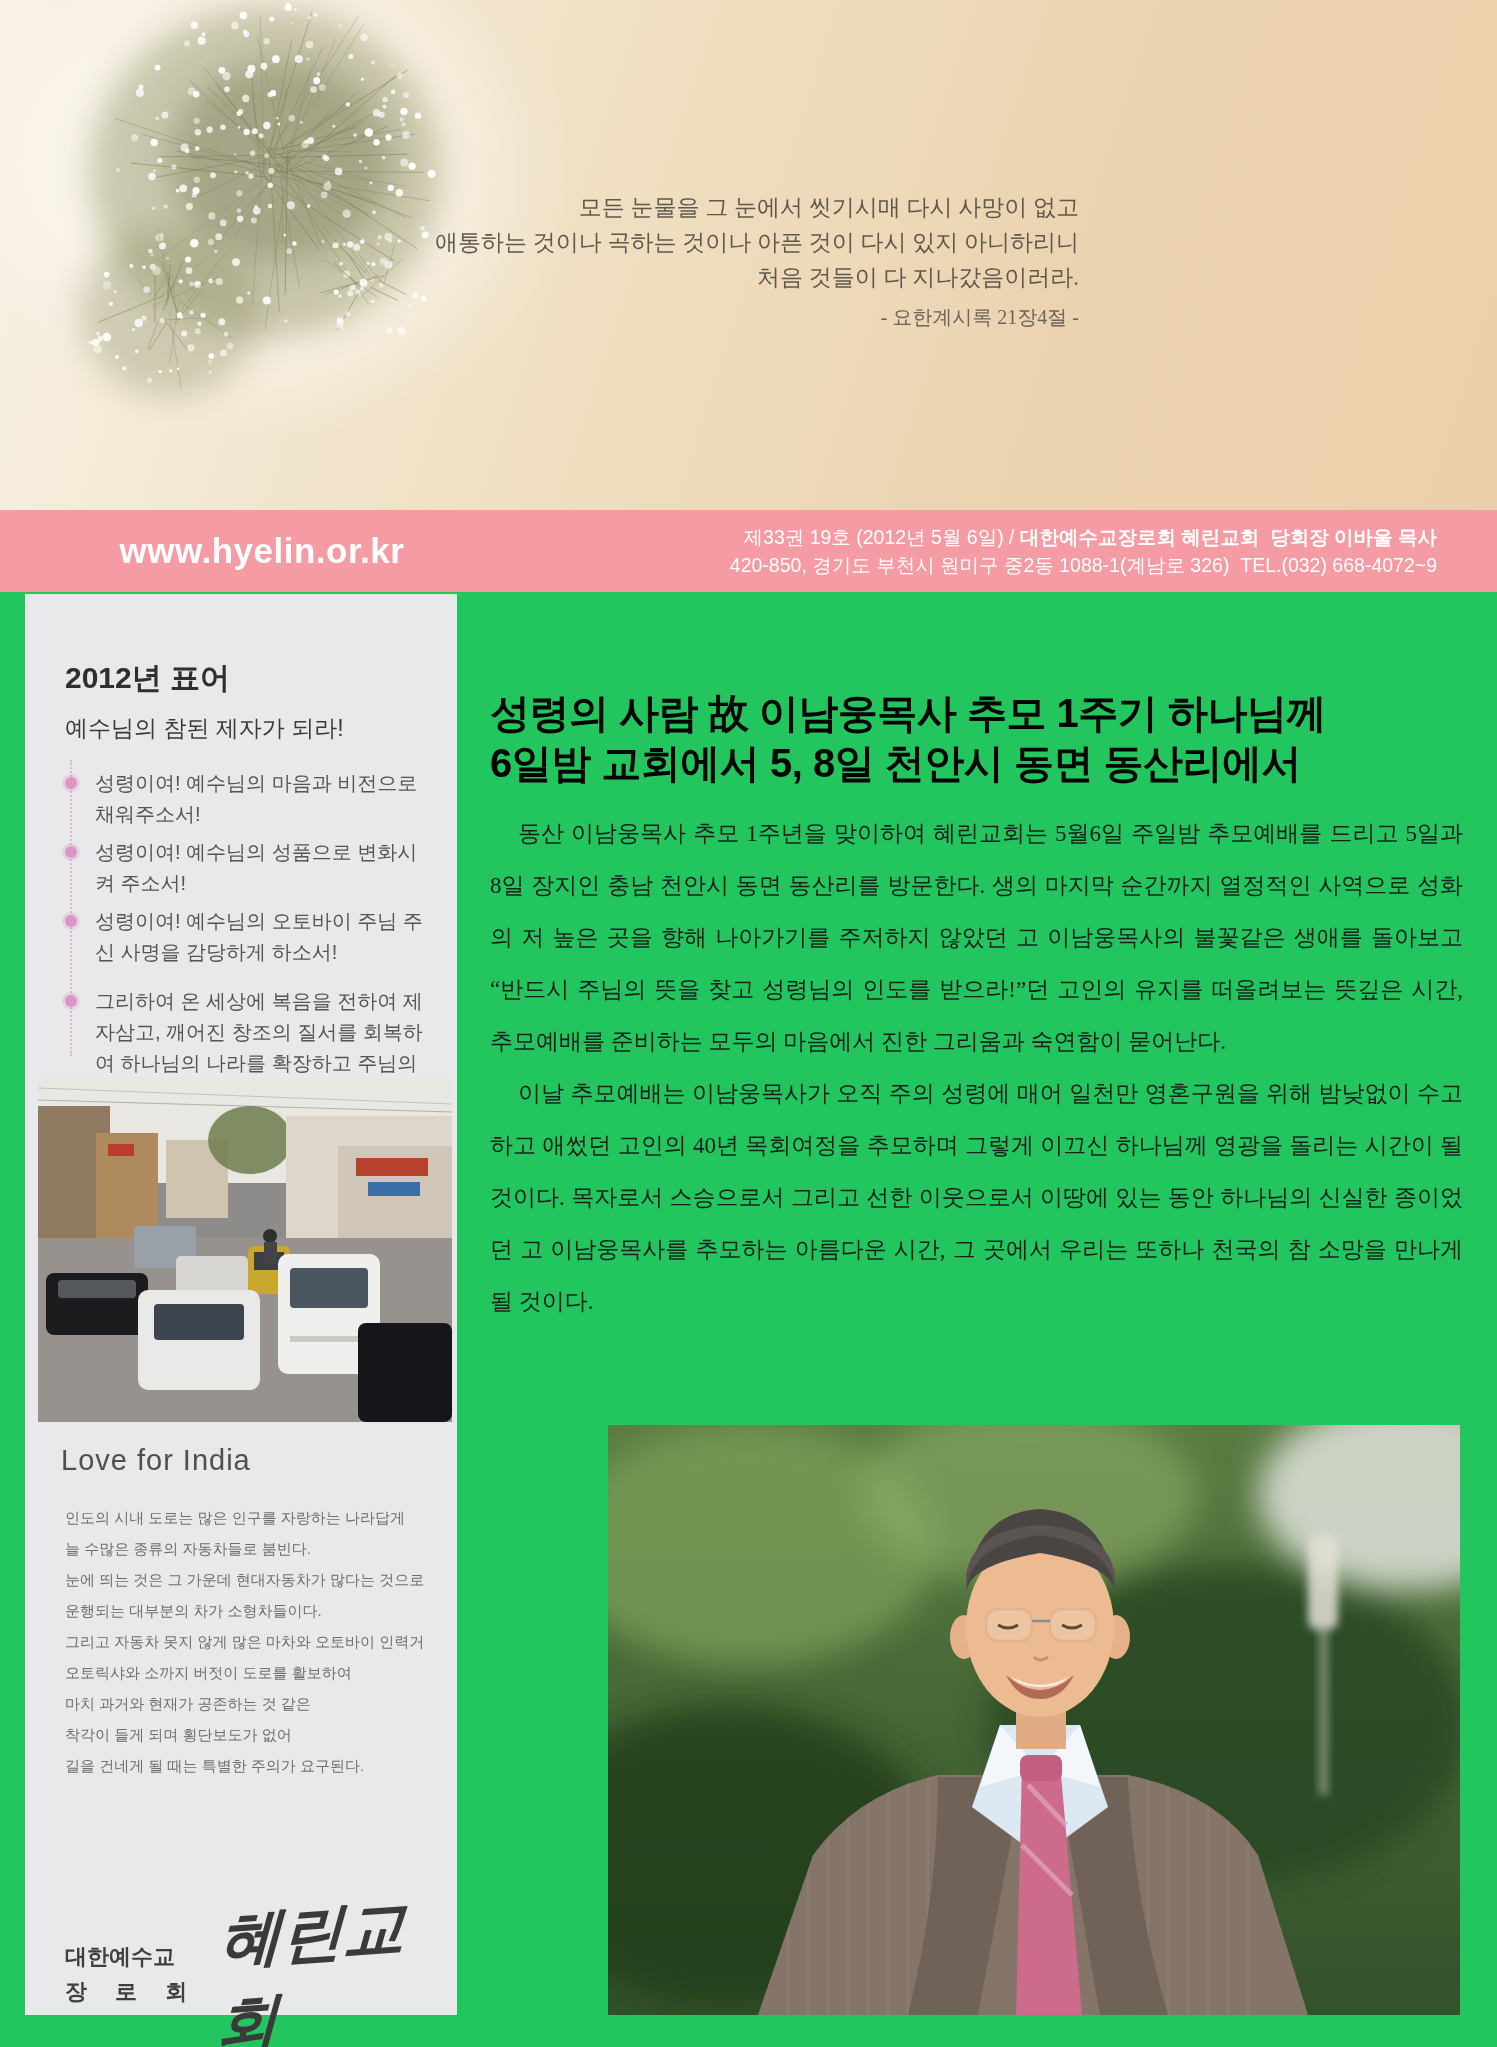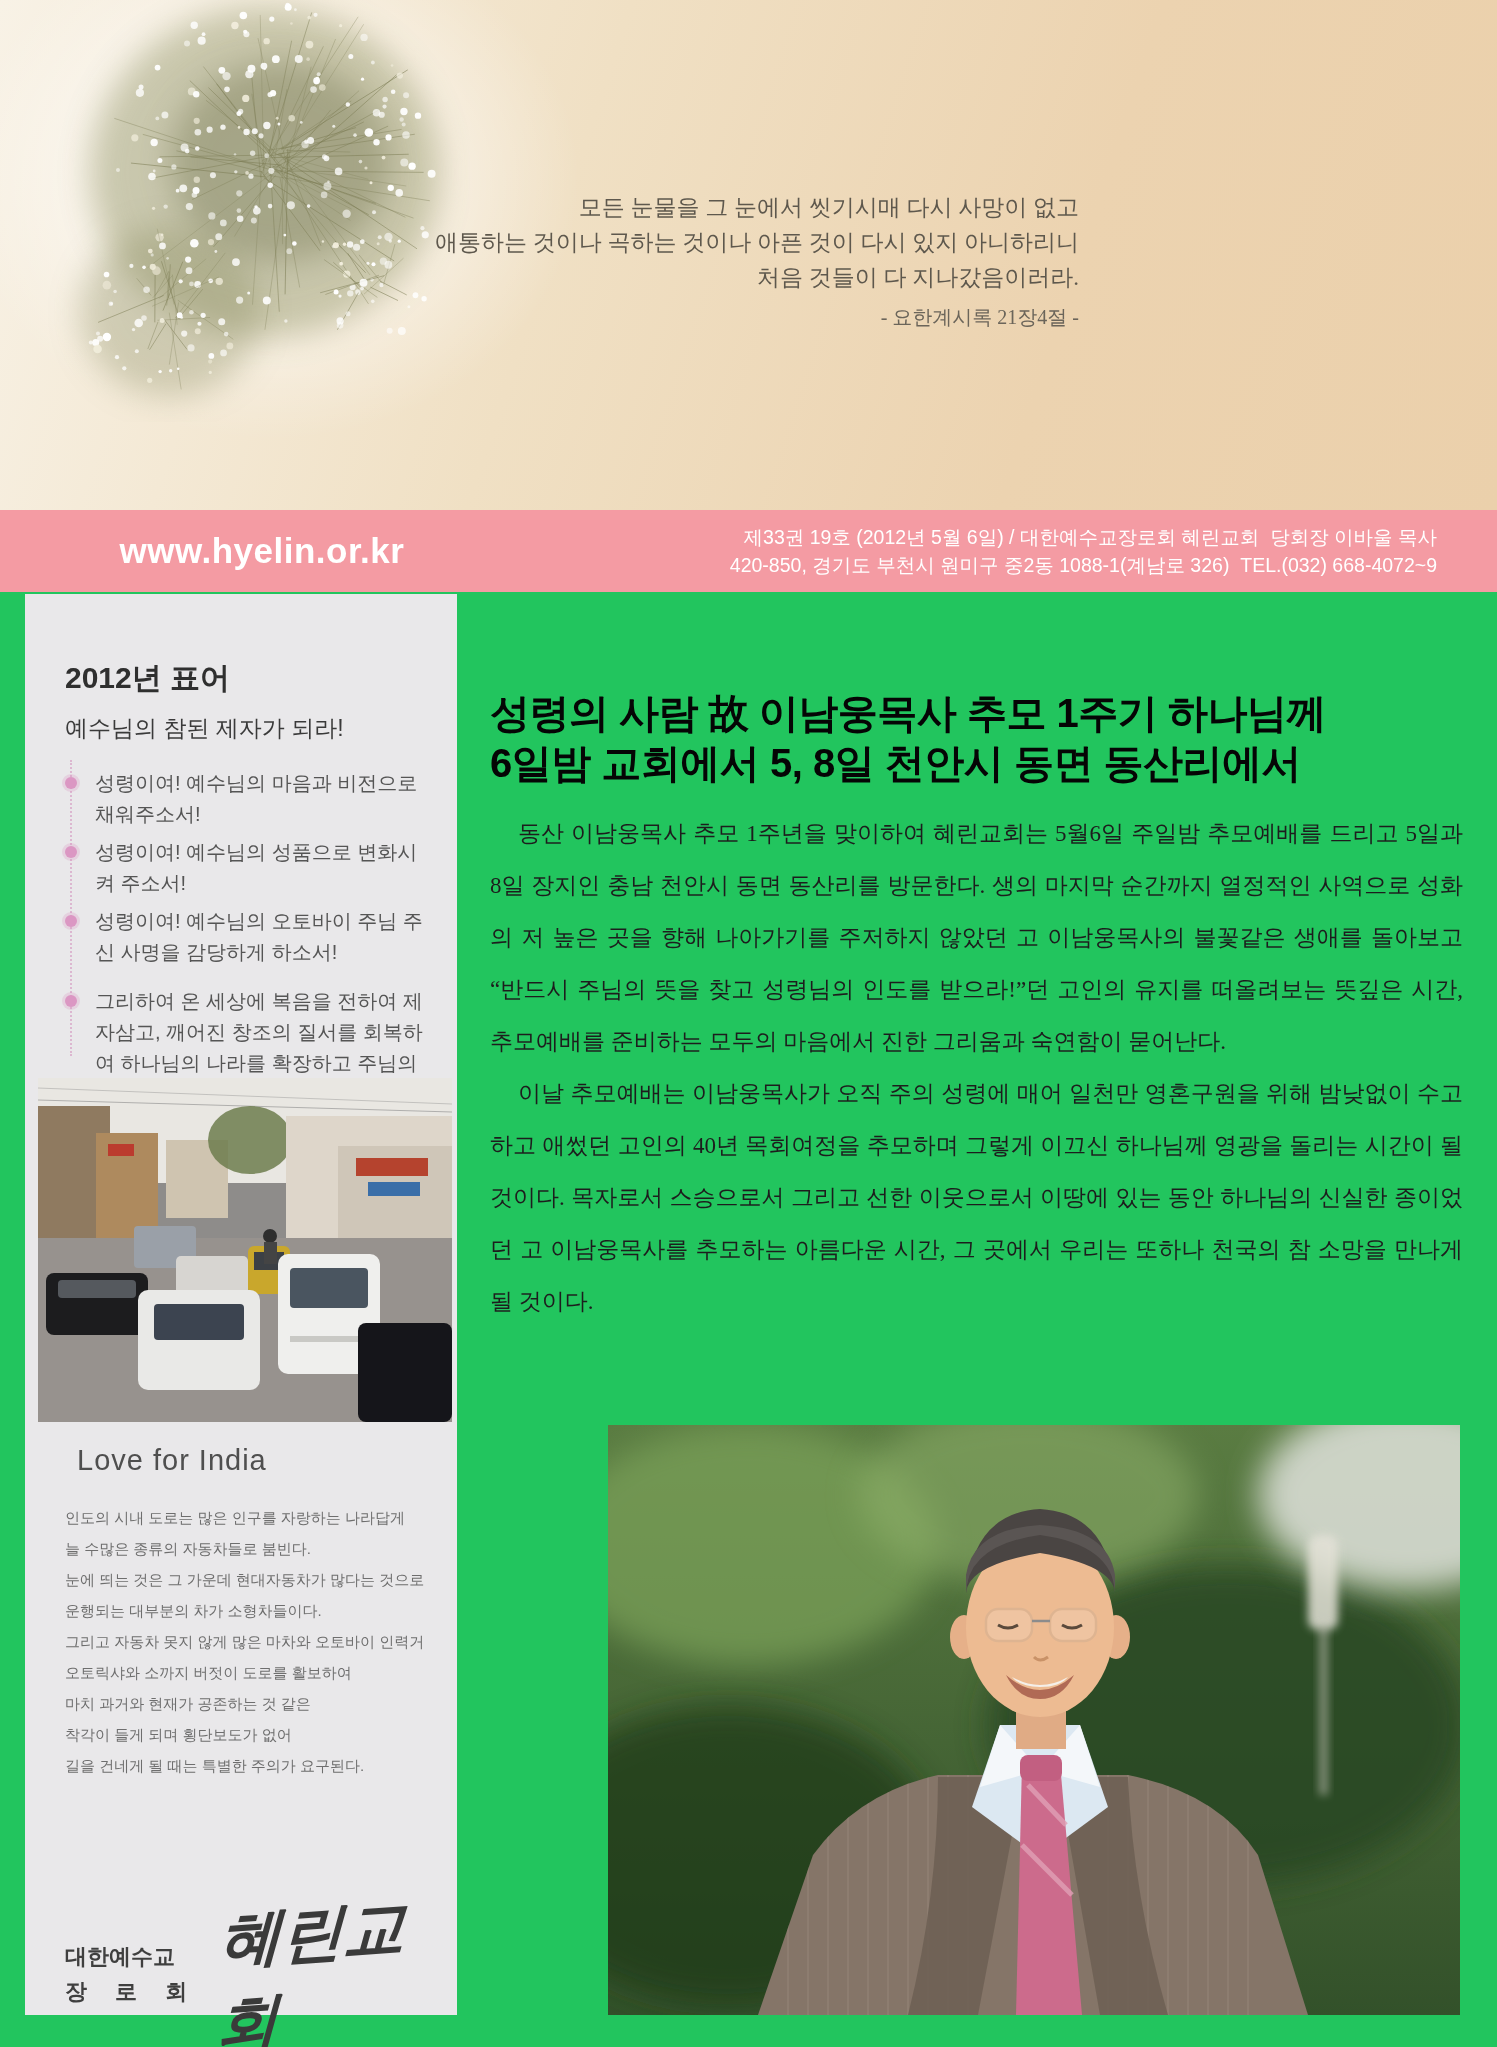--- a/index.html
+++ b/index.html
@@ -17,38 +17,38 @@
   .verse-ref{font-size:20px;color:#6b655a;margin-top:5px;}
 
   
   .banner{position:absolute;left:0;top:510px;width:1497px;height:82px;background:#f49ba3;}
   .site-url{position:absolute;left:62px;top:0;width:400px;height:82px;display:flex;
     align-items:center;justify-content:center;color:#ffffff;font-weight:700;
     font-size:35px;letter-spacing:.5px;}
   .banner-info{position:absolute;right:60px;top:13px;text-align:right;color:#ffffff;
     font-size:19.5px;line-height:28px;}
   .banner-info div{white-space:pre;}
-  .banner-info .b{font-weight:400;}
+  .banner-info .b{font-weight:700;}
 
   
   .sidebar{position:absolute;left:25px;top:594px;width:432px;height:1421px;background:#e9e8ea;}
   .motto{position:absolute;left:40px;top:64px;width:372px;color:#2e2e2e;}
   .motto-title{margin:0 0 14px;font-size:30px;font-weight:600;color:#2f2f2f;}
   .motto-sub{margin:0 0 24px;font-size:23px;font-weight:400;color:#3a3a3a;}
   .motto-list{list-style:none;margin:0;padding:0;position:relative;}
   .motto-list::before{content:"";position:absolute;left:5px;top:-8px;bottom:54px;
     border-left:2px dotted #dcb7d0;}
   .motto-list li{position:relative;padding-left:30px;margin:0 0 7px;
     font-size:20px;line-height:31px;color:#555;}
   .motto-list li .dot{position:absolute;left:0;top:9px;width:12px;height:12px;border-radius:50%;
     background:#db97c3;box-shadow:0 0 0 3px rgba(219,151,195,.28);}
   .motto-list li.spaced{margin-top:18px;}
 
   .side-photo{position:absolute;left:13px;top:484px;width:414px;height:344px;margin:0;}
-  .india-title{position:absolute;left:52px;top:850px;margin:0;font-size:29px;font-weight:400;
+  .india-title{position:absolute;left:36px;top:850px;margin:0;font-size:29px;font-weight:400;
     color:#4f4f4f;letter-spacing:1px;}
   .india-text{position:absolute;left:40px;top:908px;width:378px;margin:0;font-size:15px;
     line-height:31px;color:#6e6e6e;white-space:pre-line;}
 
   .logo{position:absolute;left:40px;top:1296px;display:flex;align-items:center;}
   .denom{font-weight:700;color:#3f3f3f;font-size:22px;line-height:35px;}
   .denom-l2{letter-spacing:.5em;white-space:pre;}
   .script{display:inline-block;margin-left:20px;font-size:62px;font-weight:700;
     font-style:italic;color:#3a3a3a;transform:rotate(-4deg) skewX(-6deg);
     font-family:"Liberation Serif",serif;}

